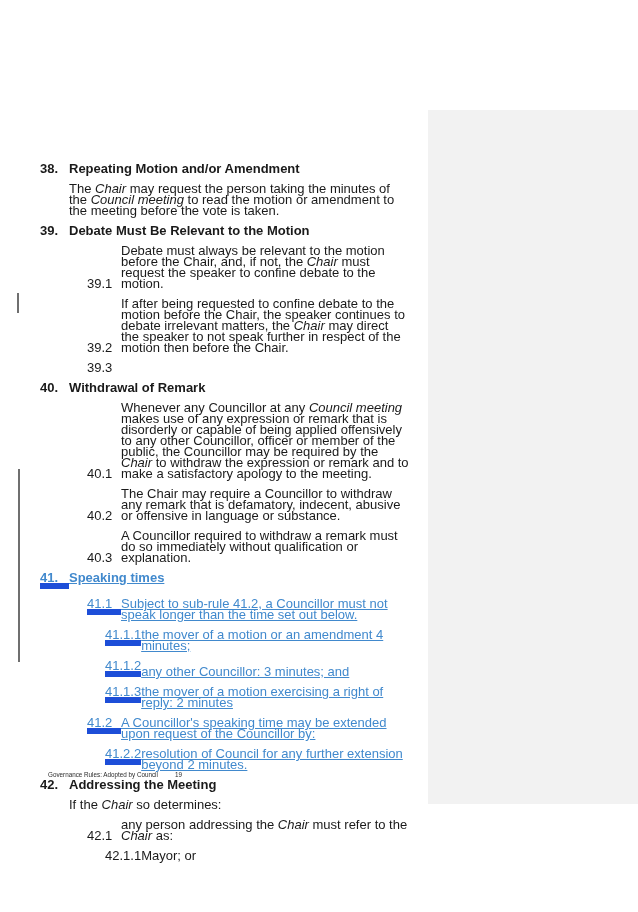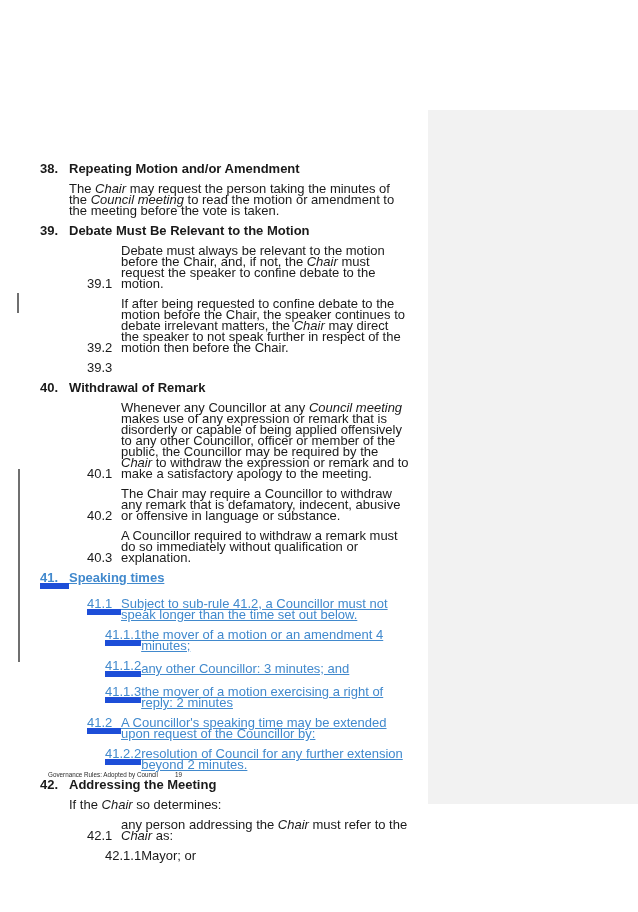--- a/index.html
+++ b/index.html
@@ -11,21 +11,21 @@
   .gray-panel{position:absolute;left:428px;top:110px;width:210px;height:694px;background:#f2f2f2}
   .change-bar{position:absolute;width:2px;background:#6f6f6f}
   .bar1{left:17px;top:293px;height:20px}
   .bar2{left:18px;top:469px;height:193px}
 
   .content{position:absolute;left:40px;top:163px;width:370px;font-size:13px;line-height:11px}
   .h1{display:flex;font-weight:bold;margin-bottom:9px;align-items:flex-start}
   .h1 .num{flex:0 0 29px}
   .p1{margin-left:29px;width:341px;margin-bottom:9px}
   .li2{display:flex;margin-left:47px;margin-bottom:9px;align-items:flex-end}
-  .li3{display:flex;margin-left:65px;margin-bottom:9px;align-items:center}
+  .li3{display:flex;margin-left:65px;margin-bottom:9px;align-items:flex-end}
   .li2 .num,.li3 .num{flex:0 0 34px}
   .txt{flex:1}
   .it{font-style:italic}
   .link{color:#4795d6;text-decoration:underline;cursor:pointer}
   .ins{color:#4189cd}
   .ins .txt span{text-decoration:underline}
   .ins .num{border-bottom:6px solid #1d4ed8;align-self:flex-start}
   .h1.ins .title{text-decoration:underline}
 
   .footer{position:absolute;left:48px;top:771px;font-size:6.3px;line-height:8px;color:#2b2b2b;width:300px}

